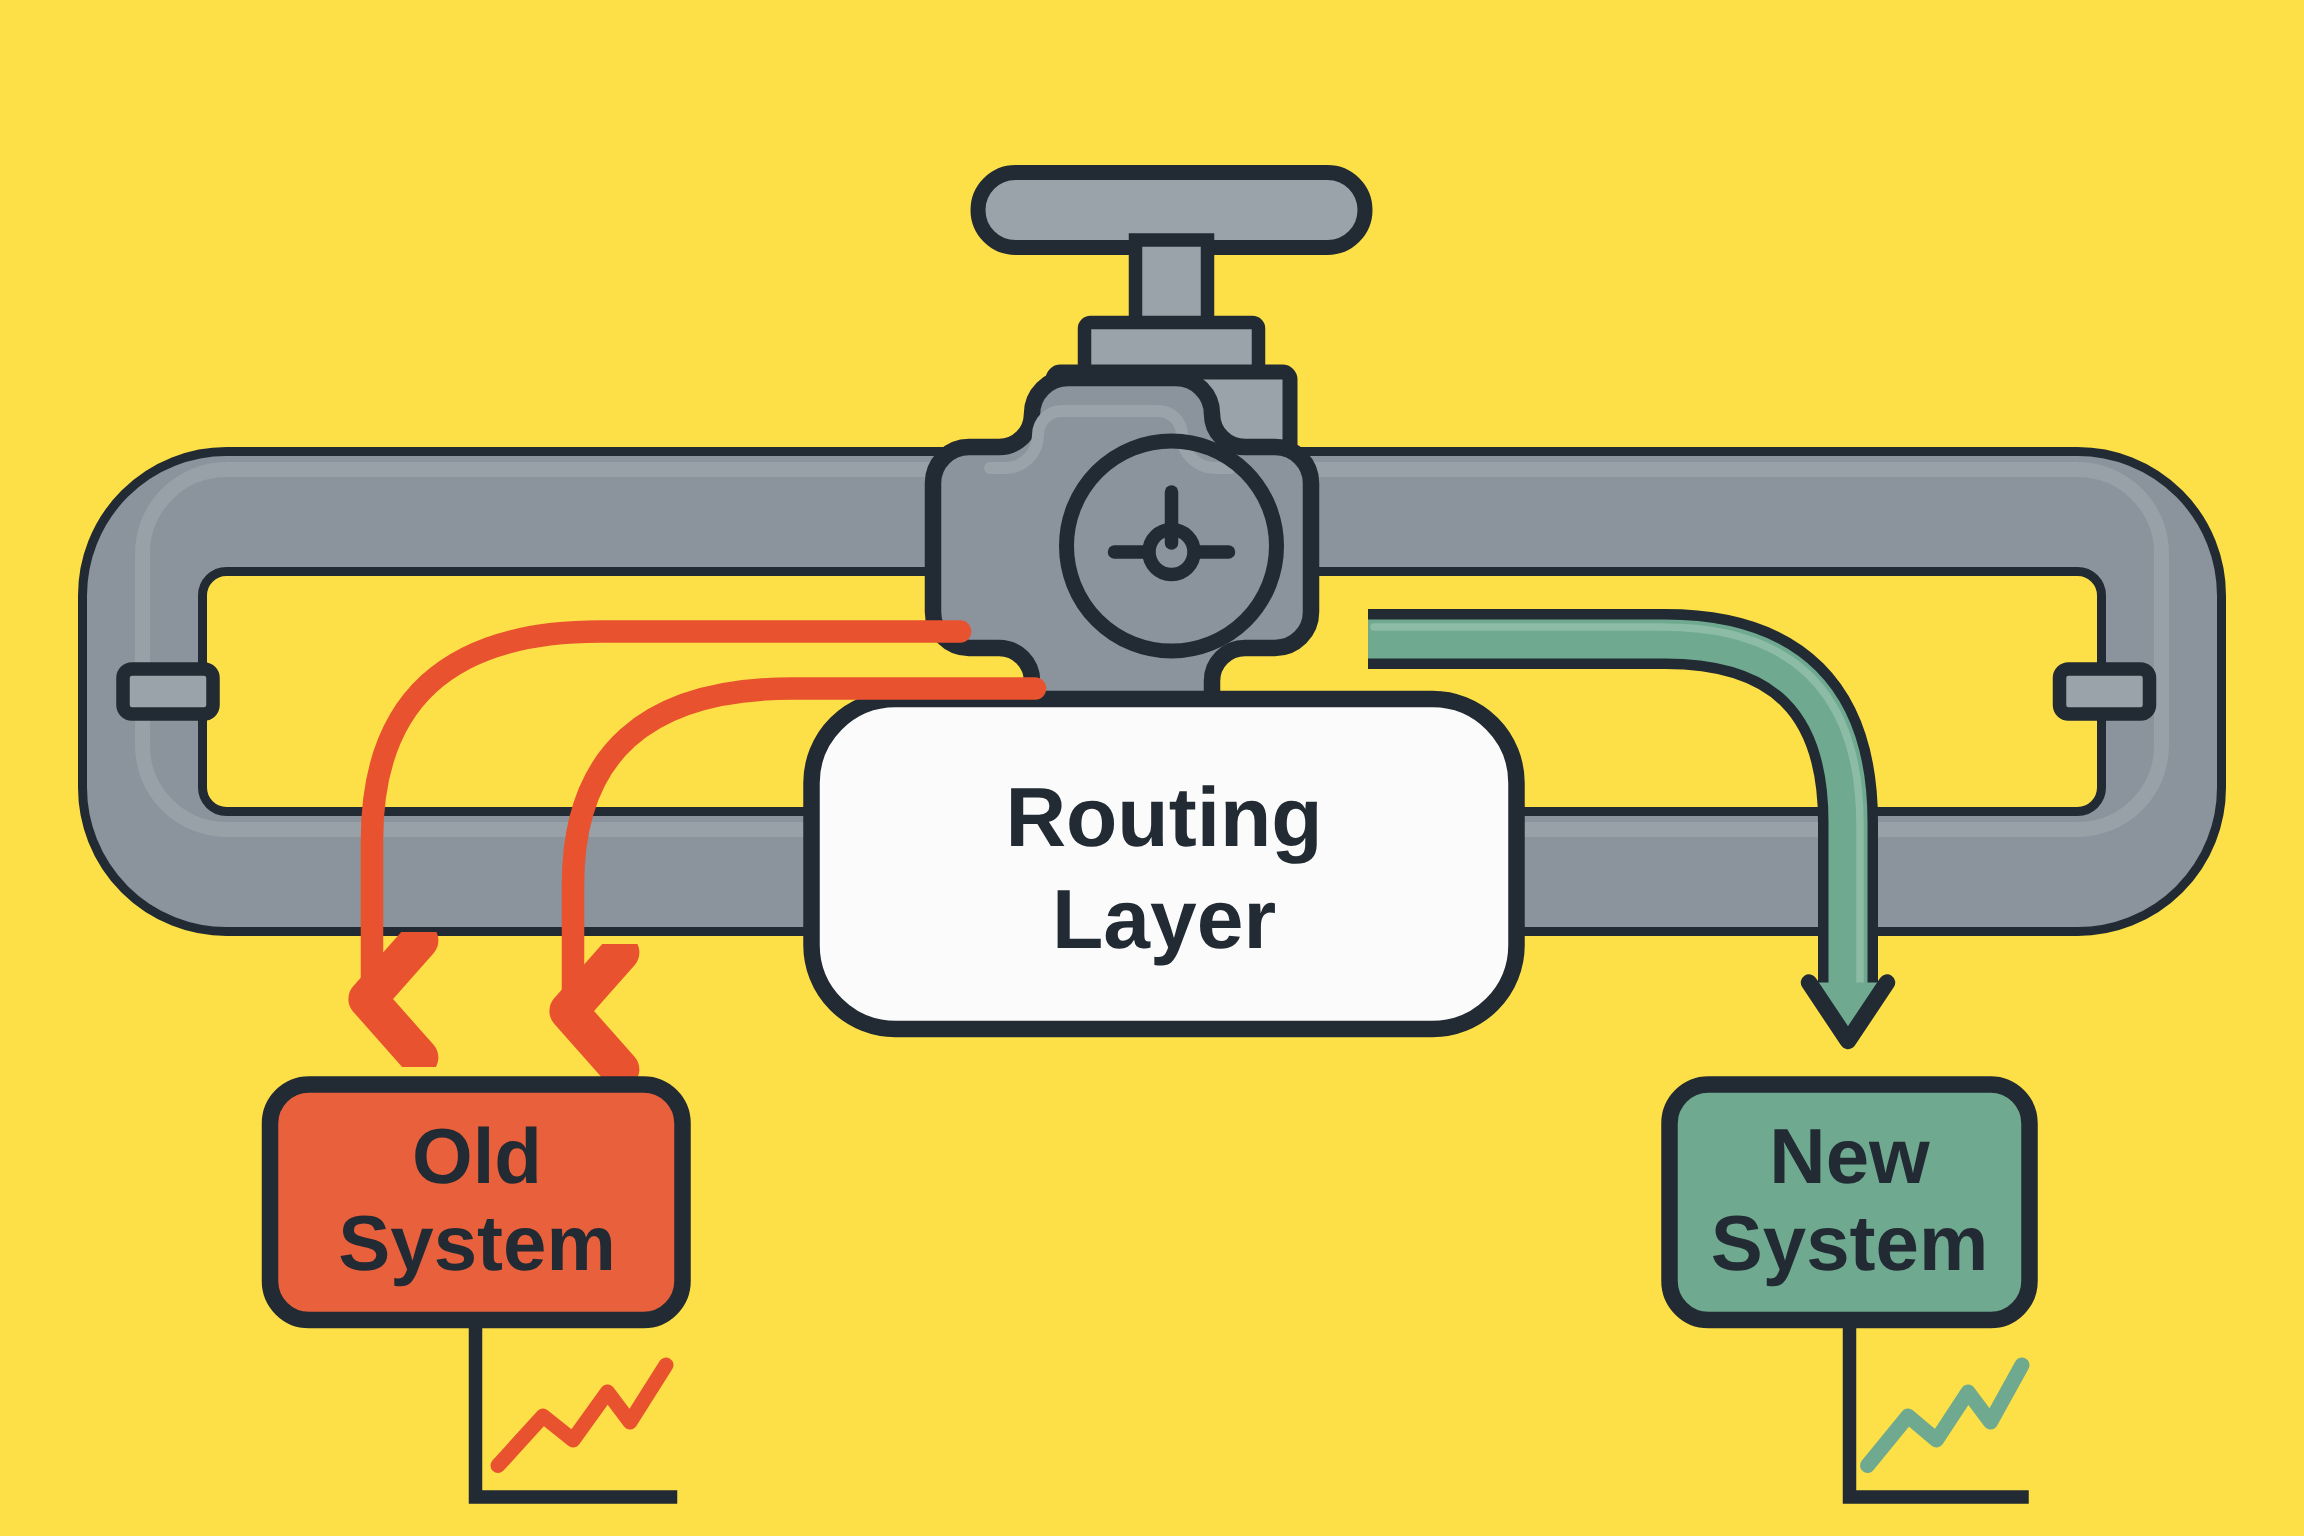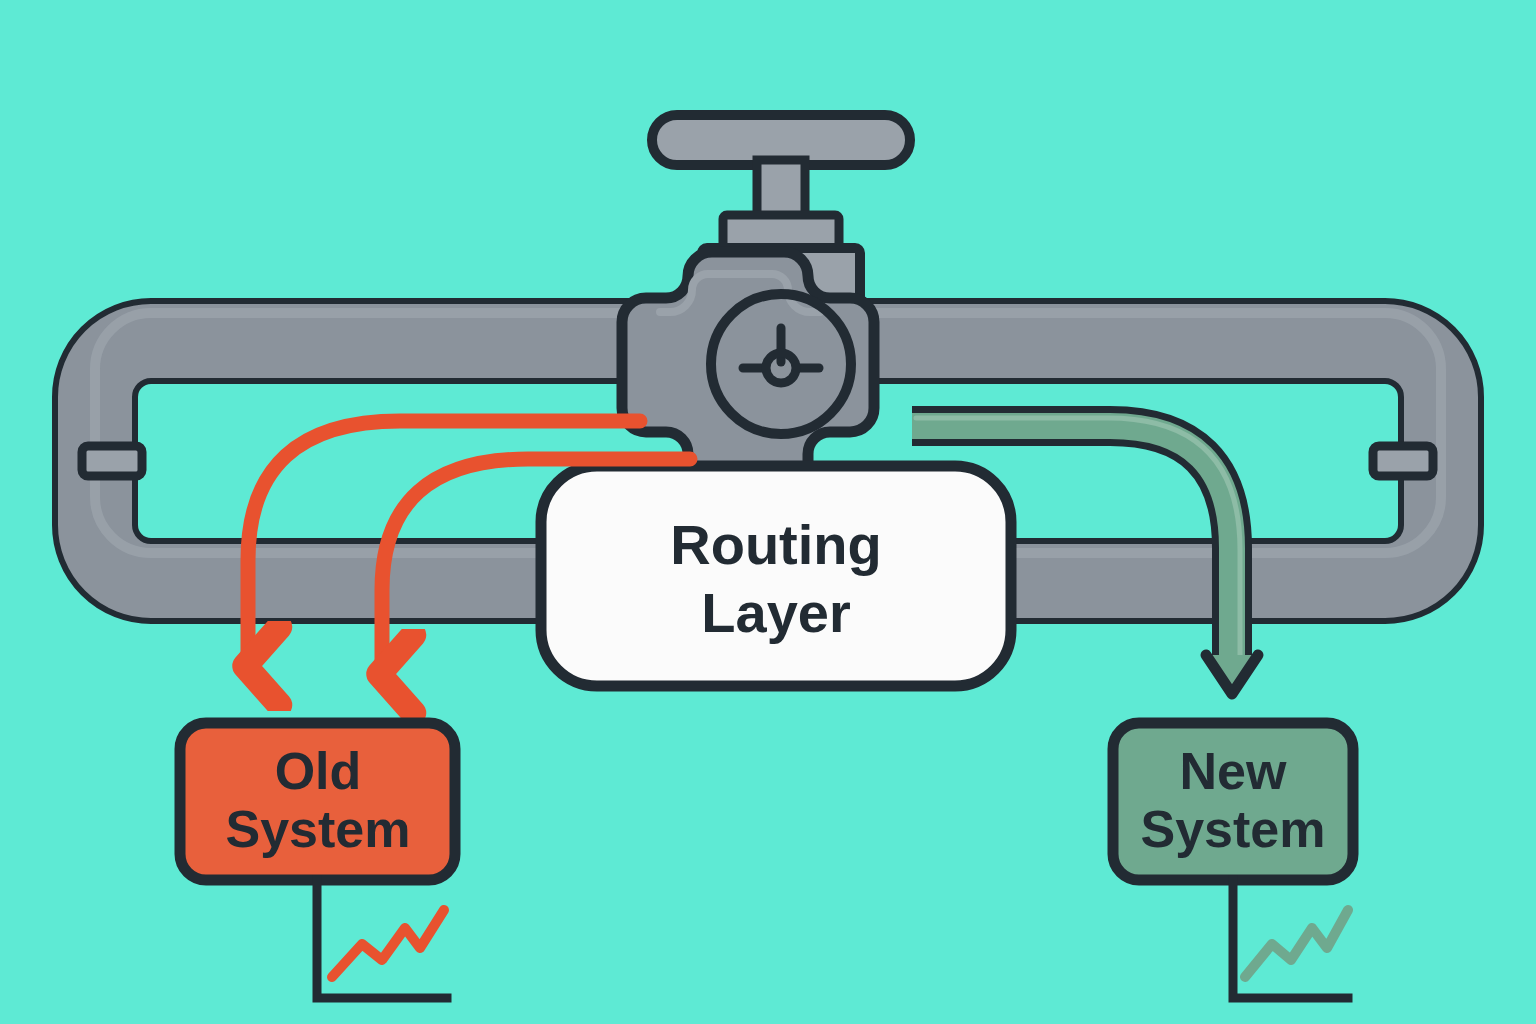--- a/index.html
+++ b/index.html
@@ -10,21 +10,21 @@
   body {
     width: 1536px;
     height: 1024px;
     font-family: "Liberation Sans", sans-serif;
     overflow: hidden;
   }
   #stage {
     position: relative;
     width: 1536px;
     height: 1024px;
-    background: #5eead4;
+    background: #fde047;
   }
   svg#diagram {
     display: block;
     width: 1536px;
     height: 1024px;
   }
   .lbl {
     font-family: "Liberation Sans", sans-serif;
     font-weight: bold;
     fill: #222b33;

